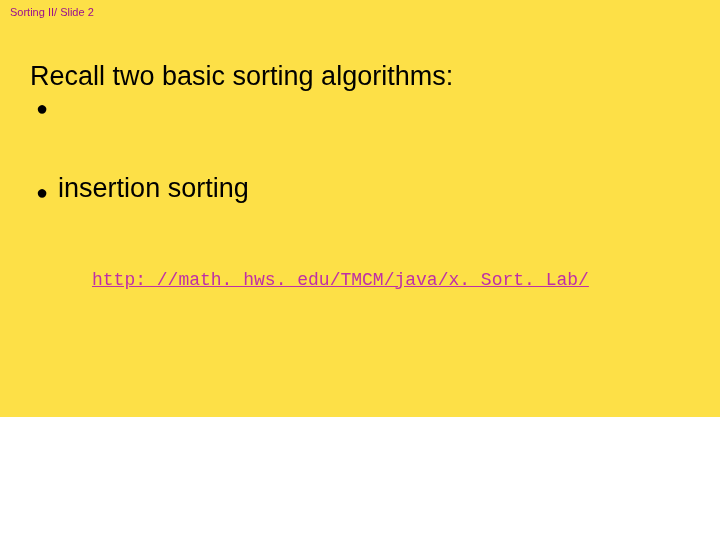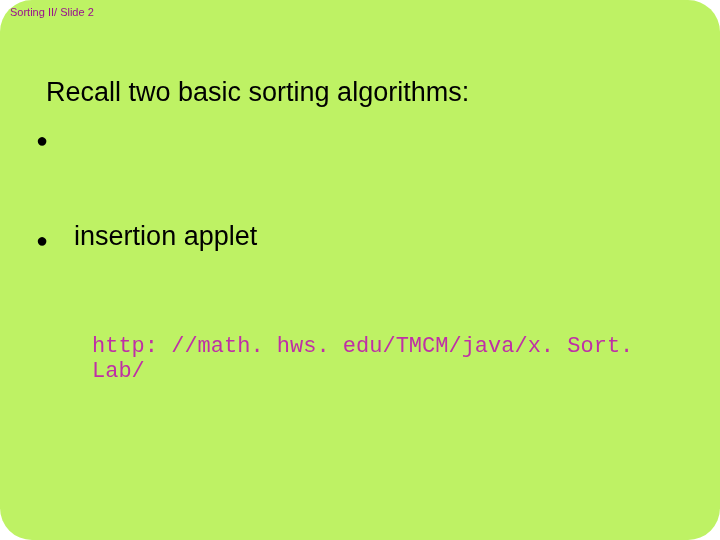--- a/index.html
+++ b/index.html
@@ -4,45 +4,44 @@
 <style>
   html, body {
     margin: 0;
     padding: 0;
     width: 720px;
     height: 540px;
     overflow: hidden;
   }
   .slide {
     width: 720px;
-    height: 540px;
-    background: #bef264;
+    height: 417px;
+    background: #fde047;
     position: relative;
     font-family: Arial, "Helvetica Neue", Helvetica, sans-serif;
     color: #000;
     box-sizing: border-box;
-    border-radius: 32px;
   }
   .header {
     position: absolute;
     top: 6px;
     left: 10px;
     font-size: 11px;
     color: #9a0f8f;
   }
   .content {
     position: absolute;
     top: 60px;
     left: 30px;
     right: 30px;
   }
   .line {
     font-size: 27px;
     line-height: 1.25;
-    margin: 16px;
+    margin: 0;
     color: #000;
   }
   .bullet-row {
     display: flex;
     align-items: baseline;
     gap: 10px;
     margin-left: 6px;
   }
   .bullet-dot {
     font-size: 20px;
@@ -50,22 +49,23 @@
     position: relative;
     top: 2px;
   }
   .gap-small { height: 2px; }
   .gap-big   { height: 56px; }
   .gap-med   { height: 50px; }
   .gap-link  { height: 14px; }
   .indent2 { margin-left: 14px; }
   .link {
     font-family: "Courier New", Courier, monospace;
-    font-size: 22px;
+    font-size: 18px;
     color: #bf2fa6;
+    text-decoration: underline;
     margin-left: 62px;
     cursor: pointer;
   }
 </style>
 </head>
 <body>
 
 <div class="slide">
 
   <div class="header">Sorting II/ Slide 2</div>
@@ -77,21 +77,21 @@
     <div class="gap-small"></div>
 
     <div class="bullet-row">
       <span class="bullet-dot">●</span>
     </div>
 
     <div class="gap-big"></div>
 
     <div class="bullet-row">
       <span class="bullet-dot">●</span>
-      <span class="line">insertion applet</span>
+      <span class="line">insertion sorting</span>
     </div>
 
     <div class="gap-med"></div>
 
 
     <div class="gap-link"></div>
 
     <div class="link">http: //math. hws. edu/TMCM/java/x. Sort. Lab/</div>
 
   </div>

